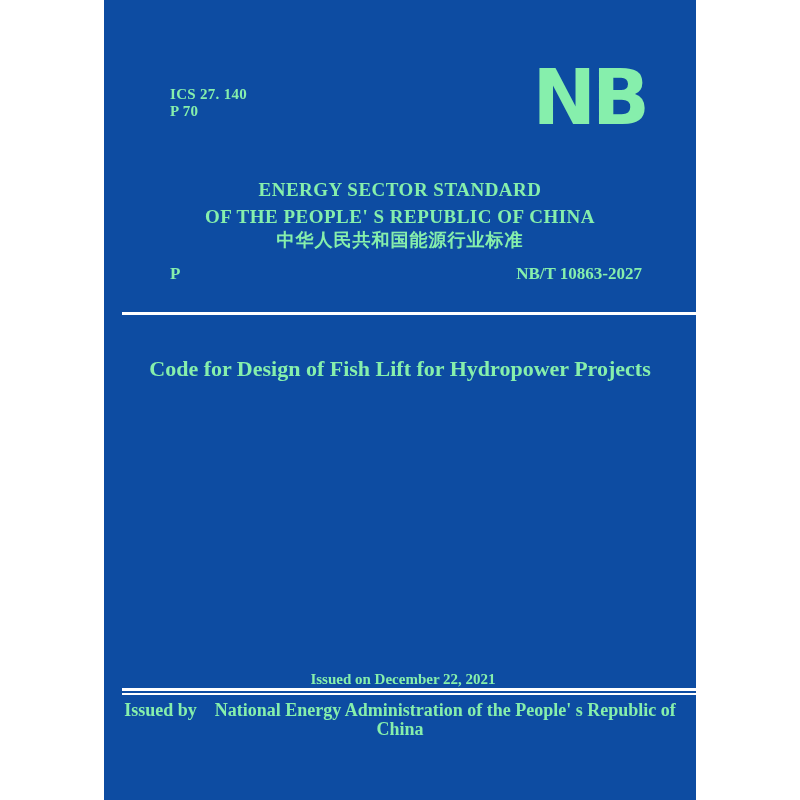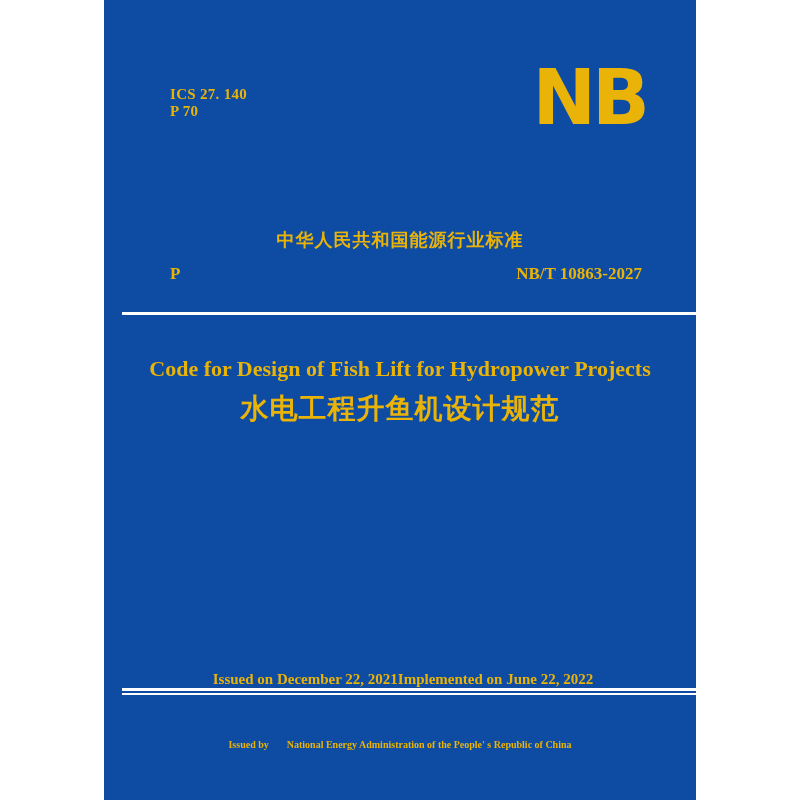--- a/index.html
+++ b/index.html
@@ -15,21 +15,21 @@
     background: #ffffff;
     overflow: hidden;
   }
   .cover {
     position: absolute;
     left: 104px;
     top: 0;
     width: 592px;
     height: 800px;
     background: #0d4ca2;
-    color: #eab308;
+    color: #86efac;
   }
   .serif-bold {
     font-family: "Liberation Serif", "DejaVu Serif", serif;
     font-weight: bold;
   }
   
   .ics-block {
     position: absolute;
     left: 66px;
     top: 86px;
@@ -128,58 +128,59 @@
     border-top: 3px solid #ffffff;
     border-bottom: 2px solid #ffffff;
     box-sizing: border-box;
   }
   .issued-by-row {
     position: absolute;
     top: 701px;
     left: 0;
     width: 100%;
     text-align: center;
-    font-size: 10px;
+    font-size: 18px;
     line-height: 19px;
-    margin-top: 34px;
   }
   .issued-by-row .label {
     display: inline-block;
     margin-right: 18px;
   }
 </style>
 </head>
 <body>
 
 <div class="canvas">
   <div class="cover serif-bold">
 
     <div class="ics-block">
       <div>ICS 27. 140</div>
       <div>P 70</div>
     </div>
 
     <div class="nb-logo">NB</div>
 
+    <div class="std-header-en">
+      <div>ENERGY SECTOR STANDARD</div>
+      <div>OF THE PEOPLE' S REPUBLIC OF CHINA</div>
+    </div>
 
     <div class="std-header-zh">中华人民共和国能源行业标准</div>
 
     <div class="class-row">
       <span>P</span>
       <span>NB/T 10863-2027</span>
     </div>
 
     <div class="rule-1"></div>
 
     <div class="title-en">Code for Design of Fish Lift for Hydropower Projects</div>
-    <div class="title-zh">水电工程升鱼机设计规范</div>
 
     <div class="dates-row">
       <span>Issued on December 22, 2021</span>
-      <span>Implemented on June 22, 2022</span>
     </div>
 
     <div class="rule-2"></div>
 
     <div class="issued-by-row">
       <span class="label">Issued by</span><span>National Energy Administration of the People' s Republic of China</span>
     </div>
 
   </div>
 </div>

